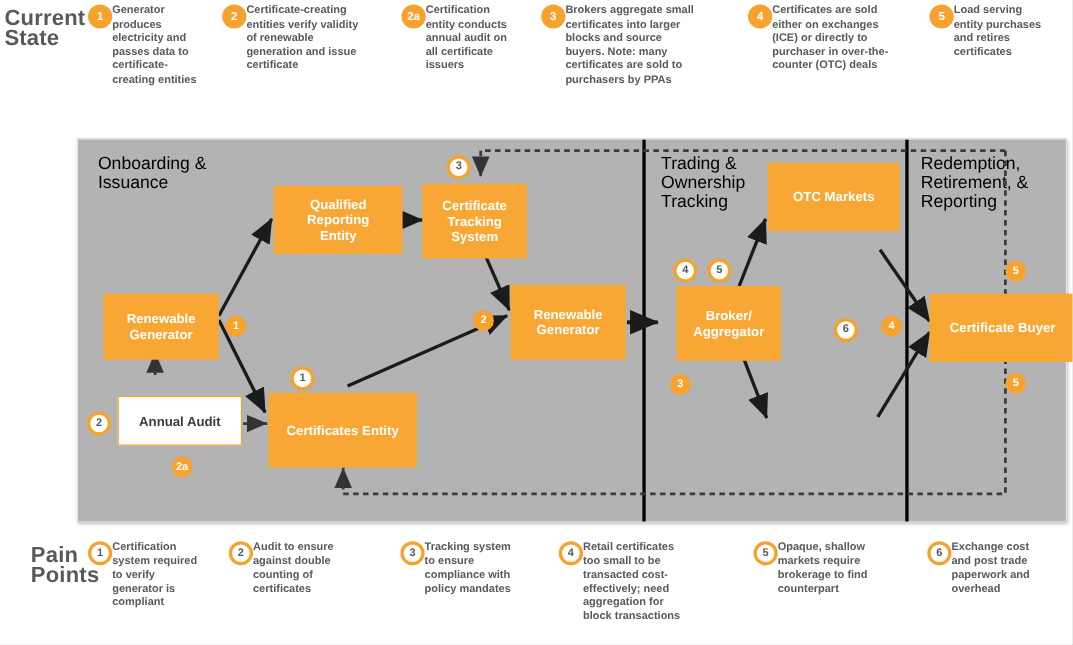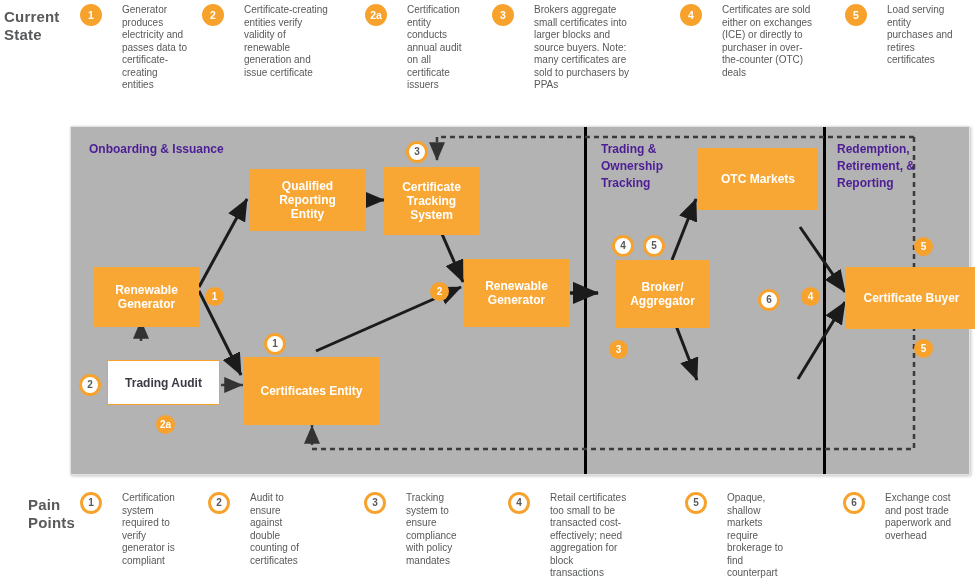--- a/index.html
+++ b/index.html
@@ -1,48 +1,48 @@
 <!DOCTYPE html>
 <html><head>
 <meta charset="utf-8">
 <style>
   html,body{margin:0;padding:0;background:#ffffff;}
   body{width:975px;height:586px;position:relative;overflow:hidden;
        font-family:"Liberation Sans","DejaVu Sans",sans-serif;color:#3b3b46;}
 
   
   .abs{position:absolute;}
-  .sec-label{font-size:15px;font-weight:bold;color:#58595b;line-height:18px;letter-spacing:.2px;}
+  .sec-label{font-size:20px;font-weight:bold;color:#58595b;line-height:18px;letter-spacing:.2px;}
 
   
   .note{position:absolute;display:flex;align-items:flex-start;}
   .note .badge{flex:0 0 auto;}
-  .note .txt{font-size:10px;line-height:12.5px;color:#58595b;font-weight:normal;
-             margin-left:20px;}
+  .note .txt{font-size:10px;line-height:12.5px;color:#58595b;font-weight:bold;
+             margin-left:0;}
 
   
   .badge{width:22px;height:22px;border-radius:50%;background:#f6a22d;color:#ffffff;
          font-size:10.5px;font-weight:bold;display:flex;align-items:center;
          justify-content:center;line-height:1;}
   .badge.sm{width:19px;height:19px;font-size:10px;}
   .badge.hollow{background:#ffffff;color:#58595b;border:3px solid #f6a22d;
                 width:16px;height:16px;font-size:10px;}
 
   
   #diagram{position:absolute;left:70px;top:126px;width:898px;height:347px;
            background:#b3b3b3;border:1px solid #e3e3e3;
            box-shadow:1px 1px 3px rgba(0,0,0,.25);}
   .swimlane-div{position:absolute;top:0;bottom:0;width:3px;background:#000000;}
 
   .node{position:absolute;background:#f9a734;color:#ffffff;font-size:12px;
         font-weight:bold;line-height:14px;display:flex;align-items:center;
         justify-content:center;text-align:center;padding:12px;box-sizing:border-box;}
   .node.white{background:#ffffff;color:#3b3b46;border:1.5px solid #f6a22d;font-weight:bold;}
 
-  .lane-title{position:absolute;color:#4c1d95;font-size:12px;font-weight:bold;
+  .lane-title{position:absolute;color:#000000;font-size:16px;font-weight:normal;
               line-height:17px;}
 
   svg.wires{position:absolute;left:0;top:0;width:898px;height:347px;
             pointer-events:none;}
 
   .dbadge{position:absolute;}
 </style>
 </head>
 <body>
 
@@ -127,21 +127,21 @@
   </svg>
 
   <div class="node" style="left:23px;top:140px;width:105px;height:60px;">Renewable Generator</div>
 
   <div class="node" style="left:178px;top:42px;width:117px;height:62px;">Qualified Reporting Entity</div>
 
   <div class="node" style="left:313px;top:40px;width:95px;height:68px;">Certificate Tracking System</div>
 
   <div class="node" style="left:393px;top:132px;width:105px;height:68px;">Renewable Generator</div>
 
-  <div class="node white" style="left:36px;top:233px;width:113px;height:45px;">Trading Audit</div>
+  <div class="node white" style="left:36px;top:233px;width:113px;height:45px;">Annual Audit</div>
 
   <div class="node" style="left:173px;top:230px;width:135px;height:68px;">Certificates Entity</div>
 
   <div class="node" style="left:544px;top:133px;width:95px;height:68px;">Broker/ Aggregator</div>
 
   <div class="node" style="left:627px;top:21px;width:120px;height:62px;">OTC Markets</div>
 
 
   <div class="node" style="left:774px;top:140px;width:133px;height:62px;">Certificate Buyer</div>
 

